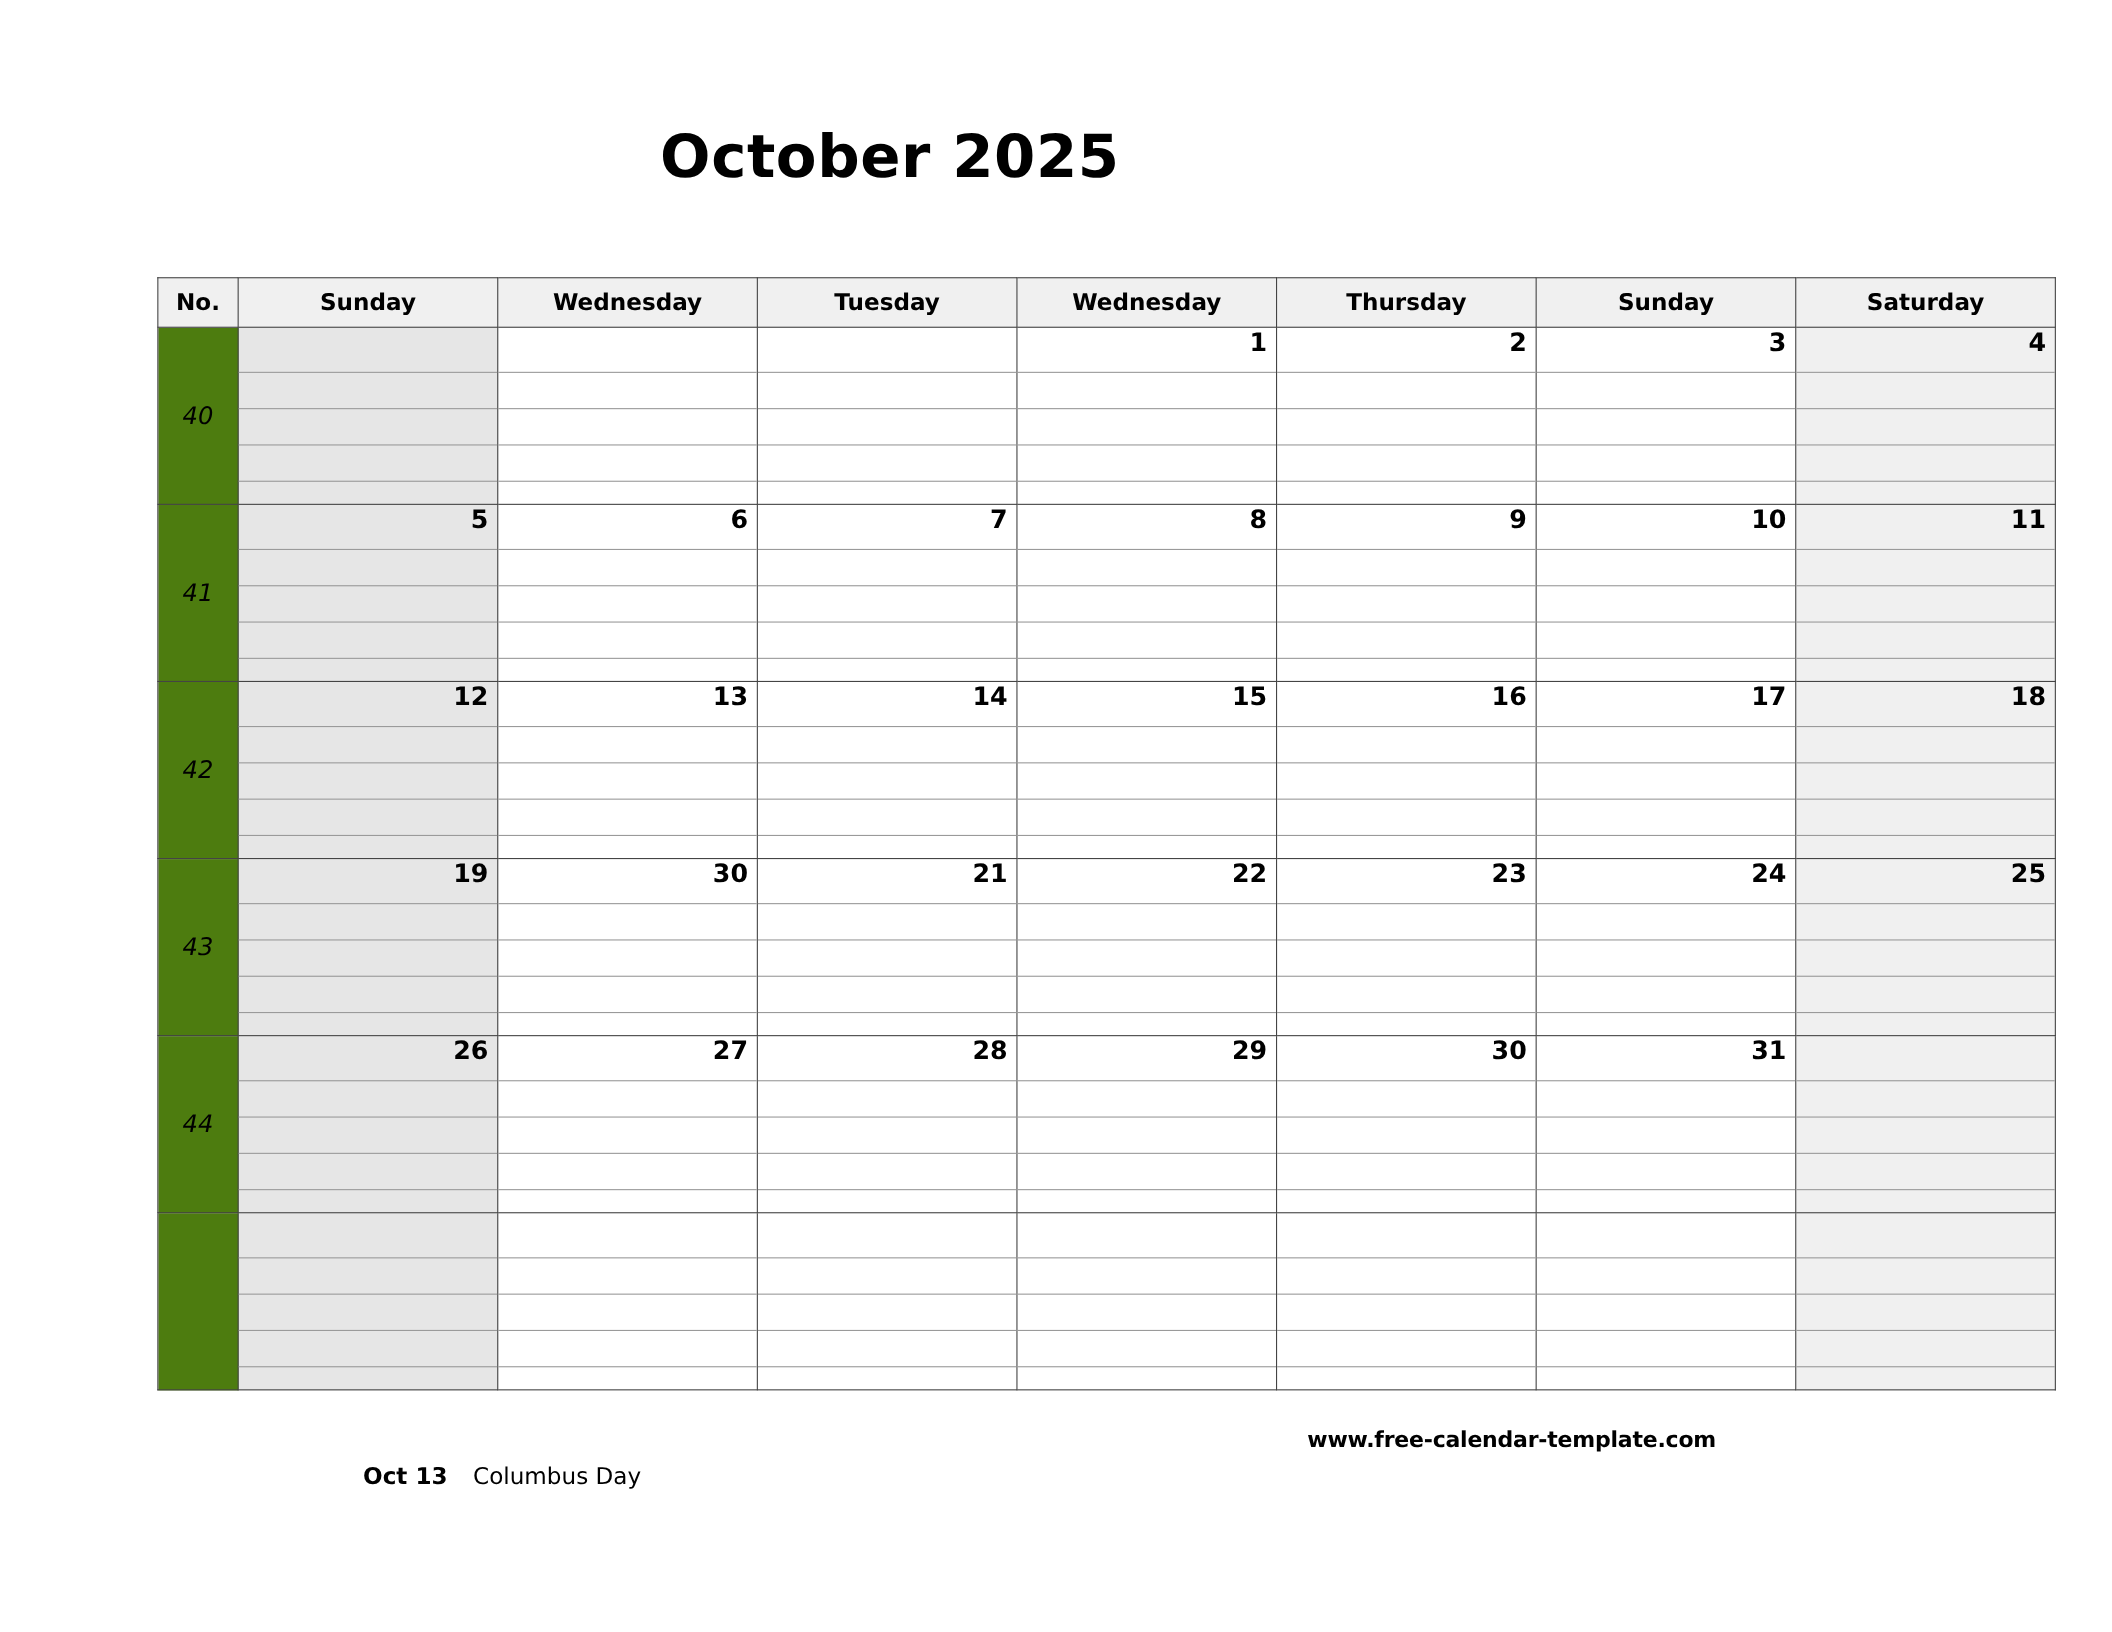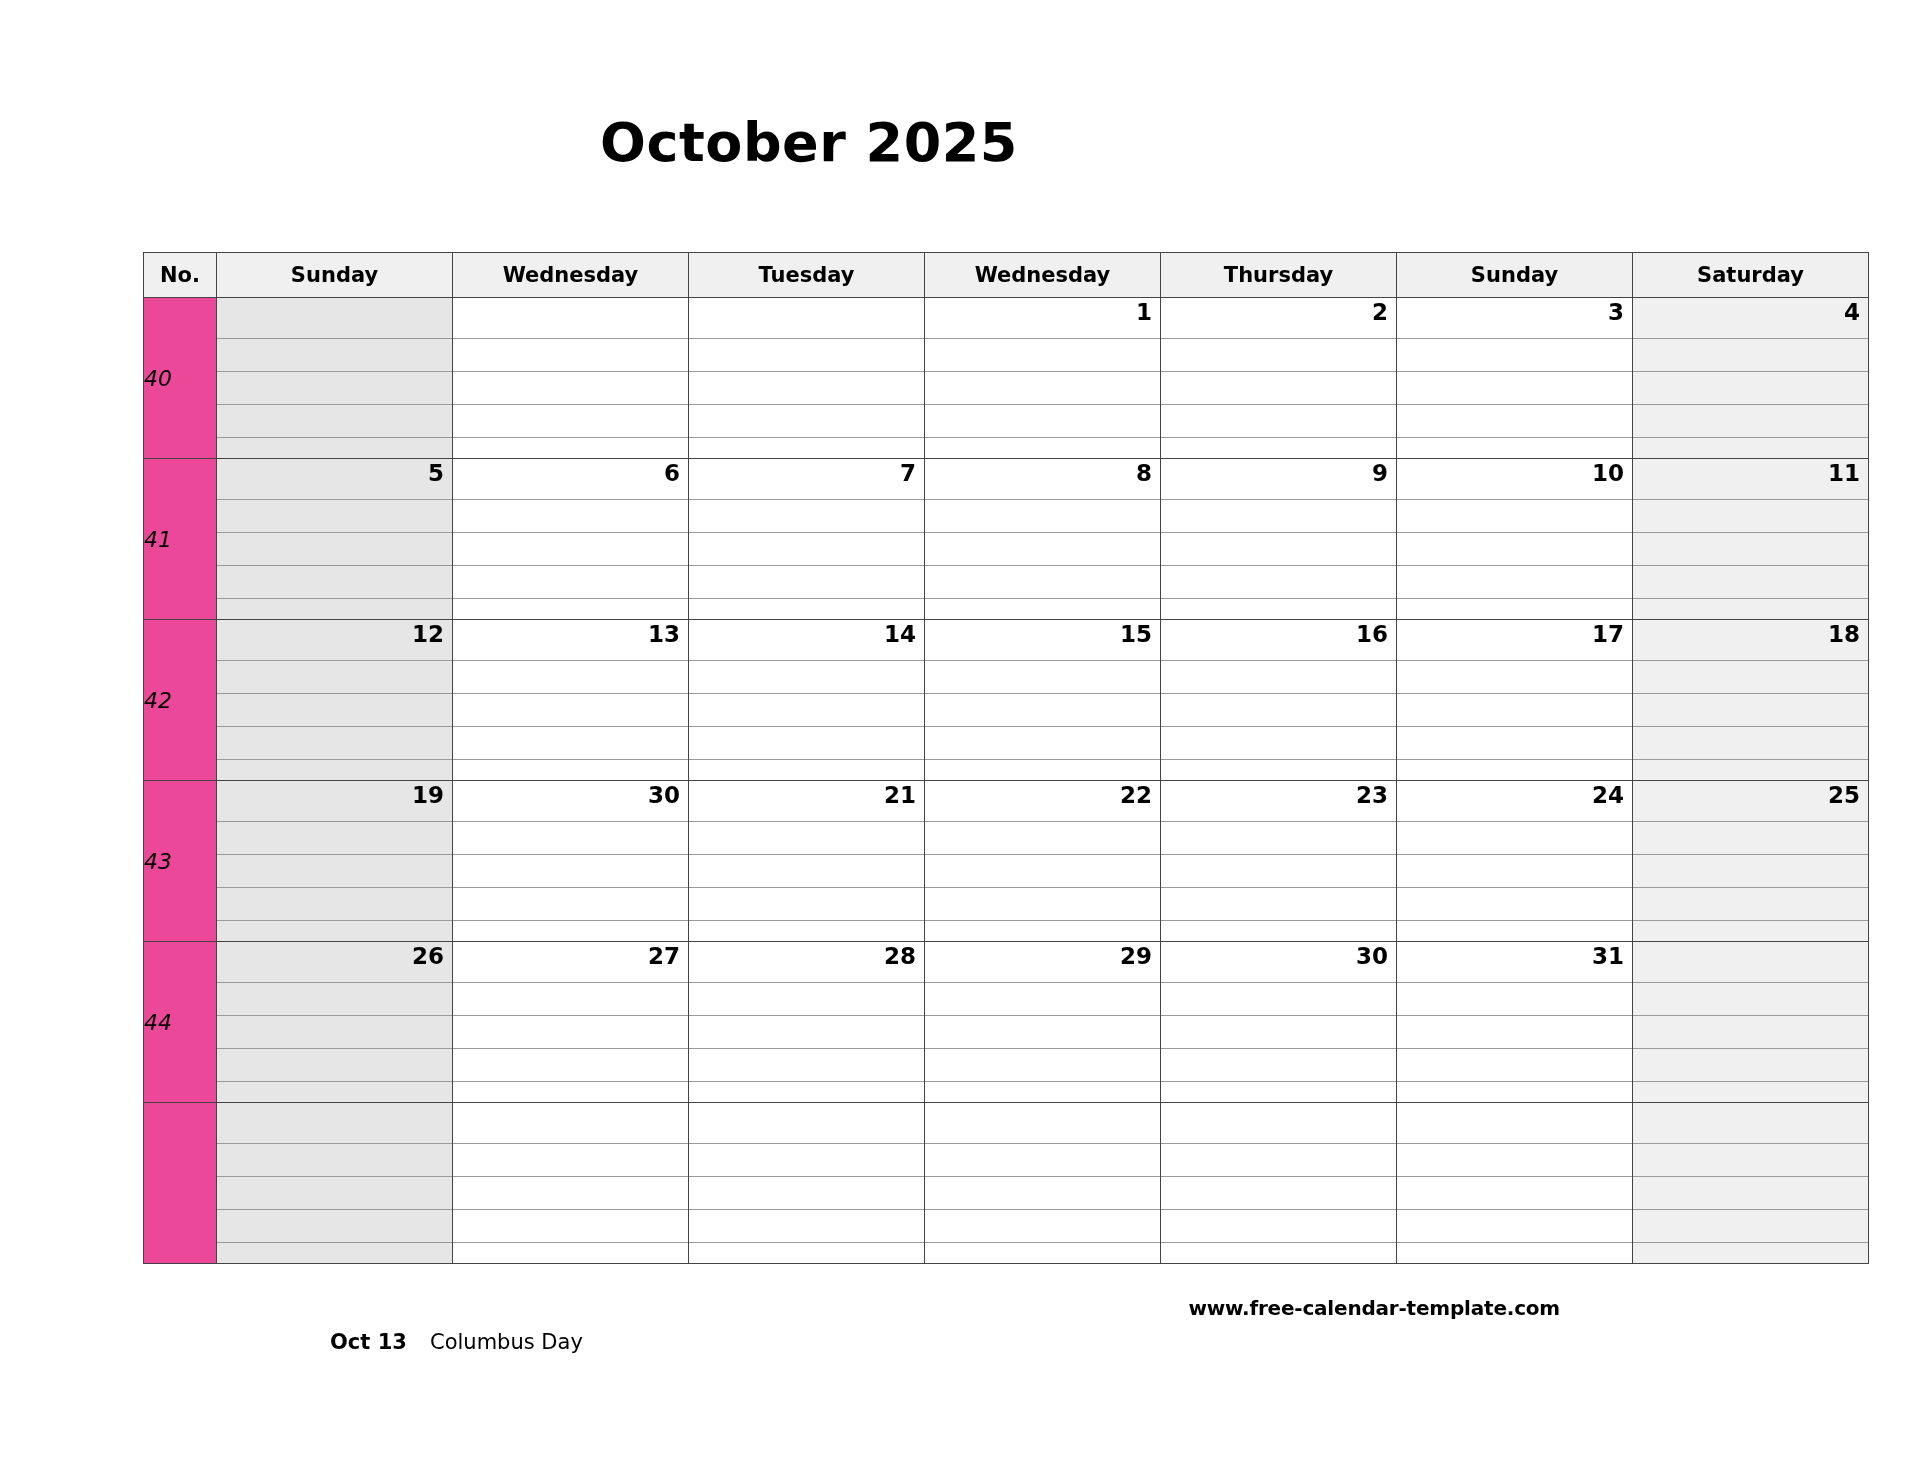--- a/index.html
+++ b/index.html
@@ -54,22 +54,22 @@
     background: #f0f0f0;
     text-align: center;
     vertical-align: middle;
   }
   th.col-no { width: 72px; }
   th.col-day { width: 235px; }
 
   
   td.wk {
     width: 72px;
-    background: #ec4899;
-    text-align: left;
+    background: #4d7c0f;
+    text-align: center;
     vertical-align: middle;
     font-style: italic;
     font-size: 22px;
     font-weight: normal;
   }
 
   
   td.day {
     vertical-align: top;
     background: #ffffff;

